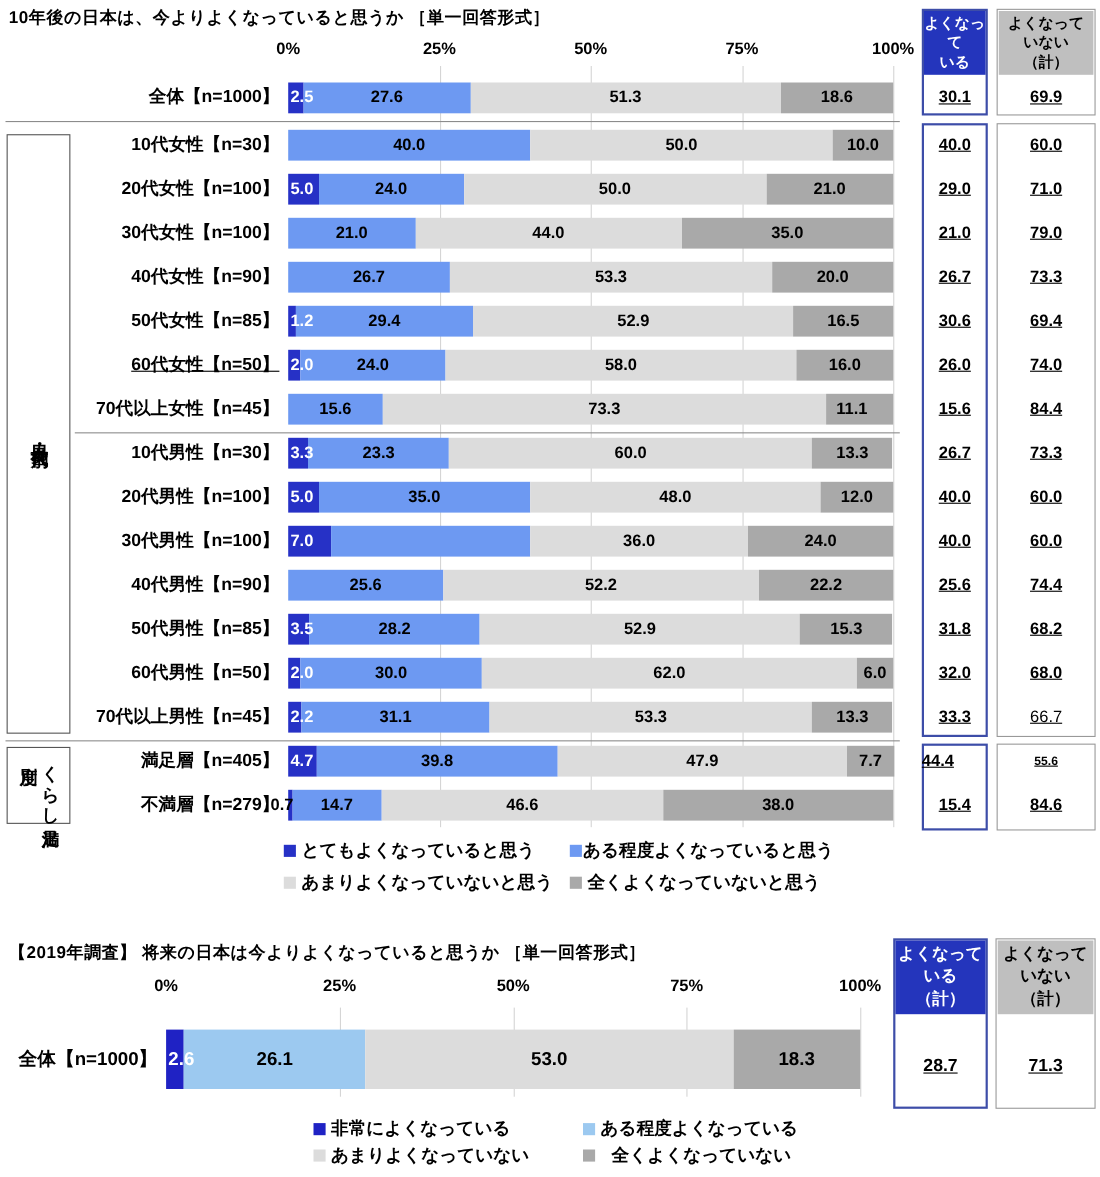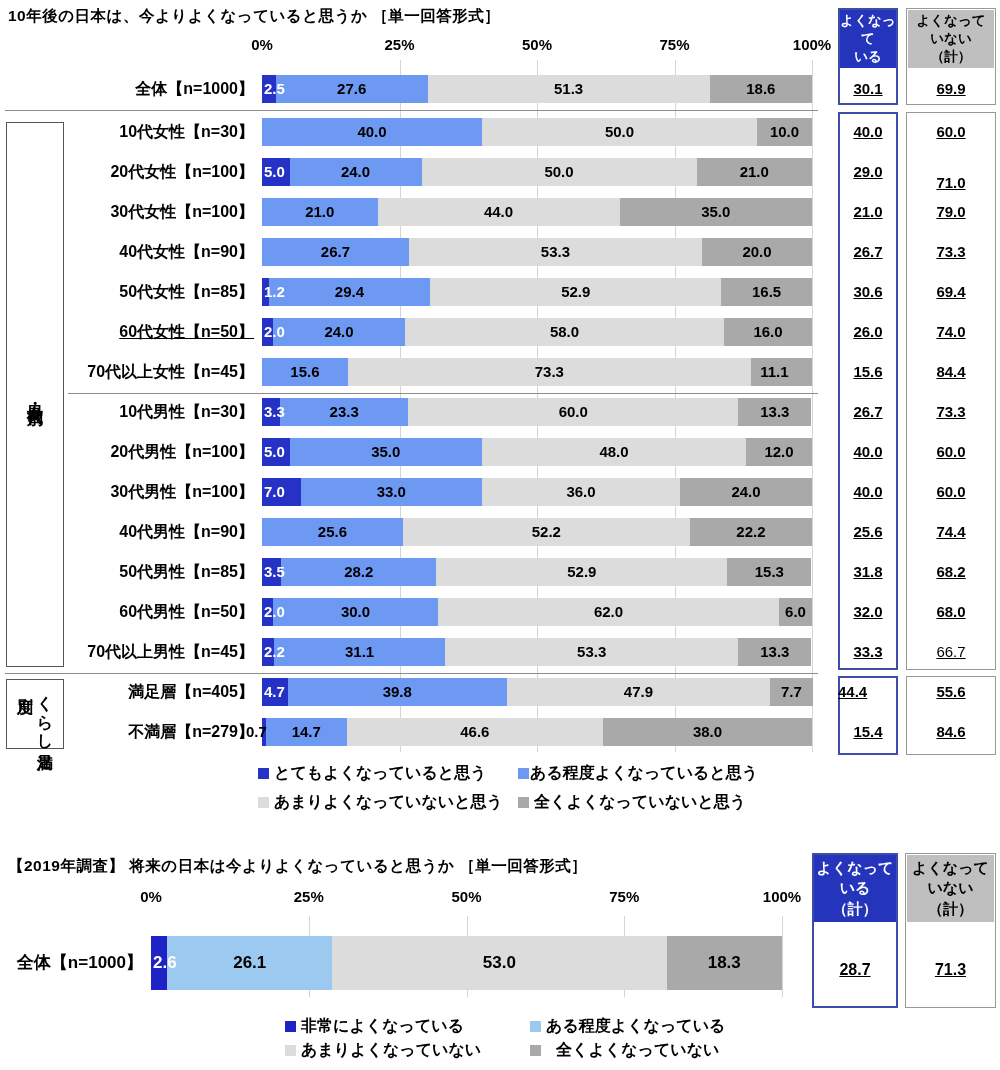--- a/index.html
+++ b/index.html
@@ -108,21 +108,20 @@
     <div class="abs" style="left: 289.5px; top: 438px; width: 192.5px; height: 28px; background: rgb(109, 153, 242); z-index: 1;"></div>
     <div class="abs" style="left: 289.5px; top: 438px; width: 192.5px; height: 28px; line-height: 28px; text-align: center; color: rgb(0, 0, 0); font-weight: bold; font-size: 15px; white-space: nowrap; z-index: 2;">35.0</div>
     <div class="abs" style="left: 482px; top: 438px; width: 264px; height: 28px; background: rgb(220, 220, 220); z-index: 1;"></div>
     <div class="abs" style="left: 482px; top: 438px; width: 264px; height: 28px; line-height: 28px; text-align: center; color: rgb(0, 0, 0); font-weight: bold; font-size: 15px; white-space: nowrap; z-index: 2;">48.0</div>
     <div class="abs" style="left: 746px; top: 438px; width: 66px; height: 28px; background: rgb(169, 169, 169); z-index: 1;"></div>
     <div class="abs" style="left: 746px; top: 438px; width: 66px; height: 28px; line-height: 28px; text-align: center; color: rgb(0, 0, 0); font-weight: bold; font-size: 15px; white-space: nowrap; z-index: 2;">12.0</div>
     <div class="abs" style="left: 0px; top: 478px; width: 254px; height: 28px; line-height: 28px; text-align: right; font-weight: bold; font-size: 16px; white-space: nowrap;">30代男性【n=100】</div>
     <div class="abs" style="left: 262px; top: 478px; width: 38.5px; height: 28px; background: rgb(38, 49, 198); z-index: 1;"></div>
     <div class="abs" style="left: 264px; top: 478px; height: 28px; line-height: 28px; color: rgb(255, 255, 255); font-weight: bold; font-size: 15px; white-space: nowrap; z-index: 2;">7.0</div>
     <div class="abs" style="left: 300.5px; top: 478px; width: 181.5px; height: 28px; background: rgb(109, 153, 242); z-index: 1;"></div>
-    <div class="abs" style="left: 300.5px; top: 478px; width: 181.5px; height: 28px; line-height: 28px; text-align: center; color: rgb(0, 0, 0); font-weight: bold; font-size: 15px; white-space: nowrap; z-index: 2;">33.0</div>
     <div class="abs" style="left: 482px; top: 478px; width: 198px; height: 28px; background: rgb(220, 220, 220); z-index: 1;"></div>
     <div class="abs" style="left: 482px; top: 478px; width: 198px; height: 28px; line-height: 28px; text-align: center; color: rgb(0, 0, 0); font-weight: bold; font-size: 15px; white-space: nowrap; z-index: 2;">36.0</div>
     <div class="abs" style="left: 680px; top: 478px; width: 132px; height: 28px; background: rgb(169, 169, 169); z-index: 1;"></div>
     <div class="abs" style="left: 680px; top: 478px; width: 132px; height: 28px; line-height: 28px; text-align: center; color: rgb(0, 0, 0); font-weight: bold; font-size: 15px; white-space: nowrap; z-index: 2;">24.0</div>
     <div class="abs" style="left: 0px; top: 518px; width: 254px; height: 28px; line-height: 28px; text-align: right; font-weight: bold; font-size: 16px; white-space: nowrap;">40代男性【n=90】</div>
     <div class="abs" style="left: 262px; top: 518px; width: 140.8px; height: 28px; background: rgb(109, 153, 242); z-index: 1;"></div>
     <div class="abs" style="left: 262px; top: 518px; width: 140.8px; height: 28px; line-height: 28px; text-align: center; color: rgb(0, 0, 0); font-weight: bold; font-size: 15px; white-space: nowrap; z-index: 2;">25.6</div>
     <div class="abs" style="left: 402.8px; top: 518px; width: 287.1px; height: 28px; background: rgb(220, 220, 220); z-index: 1;"></div>
     <div class="abs" style="left: 402.8px; top: 518px; width: 287.1px; height: 28px; line-height: 28px; text-align: center; color: rgb(0, 0, 0); font-weight: bold; font-size: 15px; white-space: nowrap; z-index: 2;">52.2</div>
     <div class="abs" style="left: 689.9px; top: 518px; width: 122.1px; height: 28px; background: rgb(169, 169, 169); z-index: 1;"></div>
@@ -192,38 +191,38 @@
     <div class="abs" style="left: 838px; top: 358px; width: 60px; height: 28px; line-height: 28px; text-align: center; font-weight: bold; font-size: 15px; text-decoration: underline; z-index: 2;">15.6</div>
     <div class="abs" style="left: 838px; top: 398px; width: 60px; height: 28px; line-height: 28px; text-align: center; font-weight: bold; font-size: 15px; text-decoration: underline; z-index: 2;">26.7</div>
     <div class="abs" style="left: 838px; top: 438px; width: 60px; height: 28px; line-height: 28px; text-align: center; font-weight: bold; font-size: 15px; text-decoration: underline; z-index: 2;">40.0</div>
     <div class="abs" style="left: 838px; top: 478px; width: 60px; height: 28px; line-height: 28px; text-align: center; font-weight: bold; font-size: 15px; text-decoration: underline; z-index: 2;">40.0</div>
     <div class="abs" style="left: 838px; top: 518px; width: 60px; height: 28px; line-height: 28px; text-align: center; font-weight: bold; font-size: 15px; text-decoration: underline; z-index: 2;">25.6</div>
     <div class="abs" style="left: 838px; top: 558px; width: 60px; height: 28px; line-height: 28px; text-align: center; font-weight: bold; font-size: 15px; text-decoration: underline; z-index: 2;">31.8</div>
     <div class="abs" style="left: 838px; top: 598px; width: 60px; height: 28px; line-height: 28px; text-align: center; font-weight: bold; font-size: 15px; text-decoration: underline; z-index: 2;">32.0</div>
     <div class="abs" style="left: 838px; top: 638px; width: 60px; height: 28px; line-height: 28px; text-align: center; font-weight: bold; font-size: 15px; text-decoration: underline; z-index: 2;">33.3</div>
     <div class="abs" style="left: 906px; top: 112px; width: 90px; height: 558px; border: 1px solid rgb(153, 153, 153); box-sizing: border-box; background: rgb(255, 255, 255);"></div>
     <div class="abs" style="left: 906px; top: 118px; width: 90px; height: 28px; line-height: 28px; text-align: center; font-weight: bold; font-size: 15px; text-decoration: underline; z-index: 2;">60.0</div>
-    <div class="abs" style="left: 906px; top: 158px; width: 90px; height: 28px; line-height: 28px; text-align: center; font-weight: bold; font-size: 15px; text-decoration: underline; z-index: 2; margin-top: 11px;">71.0</div>
+    <div class="abs" style="left: 906px; top: 158px; width: 90px; height: 28px; line-height: 28px; text-align: center; font-weight: bold; font-size: 15px; text-decoration: underline; z-index: 2;">71.0</div>
     <div class="abs" style="left: 906px; top: 198px; width: 90px; height: 28px; line-height: 28px; text-align: center; font-weight: bold; font-size: 15px; text-decoration: underline; z-index: 2;">79.0</div>
     <div class="abs" style="left: 906px; top: 238px; width: 90px; height: 28px; line-height: 28px; text-align: center; font-weight: bold; font-size: 15px; text-decoration: underline; z-index: 2;">73.3</div>
     <div class="abs" style="left: 906px; top: 278px; width: 90px; height: 28px; line-height: 28px; text-align: center; font-weight: bold; font-size: 15px; text-decoration: underline; z-index: 2;">69.4</div>
     <div class="abs" style="left: 906px; top: 318px; width: 90px; height: 28px; line-height: 28px; text-align: center; font-weight: bold; font-size: 15px; text-decoration: underline; z-index: 2;">74.0</div>
     <div class="abs" style="left: 906px; top: 358px; width: 90px; height: 28px; line-height: 28px; text-align: center; font-weight: bold; font-size: 15px; text-decoration: underline; z-index: 2;">84.4</div>
     <div class="abs" style="left: 906px; top: 398px; width: 90px; height: 28px; line-height: 28px; text-align: center; font-weight: bold; font-size: 15px; text-decoration: underline; z-index: 2;">73.3</div>
     <div class="abs" style="left: 906px; top: 438px; width: 90px; height: 28px; line-height: 28px; text-align: center; font-weight: bold; font-size: 15px; text-decoration: underline; z-index: 2;">60.0</div>
     <div class="abs" style="left: 906px; top: 478px; width: 90px; height: 28px; line-height: 28px; text-align: center; font-weight: bold; font-size: 15px; text-decoration: underline; z-index: 2;">60.0</div>
     <div class="abs" style="left: 906px; top: 518px; width: 90px; height: 28px; line-height: 28px; text-align: center; font-weight: bold; font-size: 15px; text-decoration: underline; z-index: 2;">74.4</div>
     <div class="abs" style="left: 906px; top: 558px; width: 90px; height: 28px; line-height: 28px; text-align: center; font-weight: bold; font-size: 15px; text-decoration: underline; z-index: 2;">68.2</div>
     <div class="abs" style="left: 906px; top: 598px; width: 90px; height: 28px; line-height: 28px; text-align: center; font-weight: bold; font-size: 15px; text-decoration: underline; z-index: 2;">68.0</div>
     <div class="abs" style="left: 906px; top: 638px; width: 90px; height: 28px; line-height: 28px; text-align: center; font-weight: normal; font-size: 15px; text-decoration: underline; z-index: 2;">66.7</div>
     <div class="abs" style="left: 838px; top: 676px; width: 60px; height: 79px; border: 2px solid rgb(61, 77, 168); box-sizing: border-box; background: rgb(255, 255, 255);"></div>
     <div class="abs" style="left: 838px; top: 678px; width: 60px; height: 28px; line-height: 28px; font-weight: bold; font-size: 15px; text-decoration: underline; z-index: 2;">44.4</div>
     <div class="abs" style="left: 838px; top: 718px; width: 60px; height: 28px; line-height: 28px; text-align: center; font-weight: bold; font-size: 15px; text-decoration: underline; z-index: 2;">15.4</div>
     <div class="abs" style="left: 906px; top: 676px; width: 90px; height: 79px; border: 1px solid rgb(153, 153, 153); box-sizing: border-box; background: rgb(255, 255, 255);"></div>
-    <div class="abs" style="left: 906px; top: 678px; width: 90px; height: 28px; line-height: 28px; text-align: center; font-weight: bold; font-size: 15px; text-decoration: underline; z-index: 2;">55.6</div>
+    <div class="abs" style="left: 906px; top: 678px; width: 90px; height: 28px; line-height: 28px; text-align: center; font-weight: bold; font-size: 11px; text-decoration: underline; z-index: 2;">55.6</div>
     <div class="abs" style="left: 906px; top: 718px; width: 90px; height: 28px; line-height: 28px; text-align: center; font-weight: bold; font-size: 15px; text-decoration: underline; z-index: 2;">84.6</div>
     <div class="abs" style="left: 6px; top: 122px; width: 58px; height: 545px; border: 1px solid rgb(85, 85, 85); box-sizing: border-box; display: flex; align-items: center; justify-content: center; background: rgb(255, 255, 255);">
       <div style="writing-mode: vertical-rl; text-orientation: upright; font-weight: bold; font-size: 16px; line-height: 20px; letter-spacing: 1px;">男女・世代別</div>
     </div>
     <div class="abs" style="left: 6px; top: 679px; width: 58px; height: 70px; border: 1px solid rgb(85, 85, 85); box-sizing: border-box; display: flex; align-items: center; justify-content: center; background: rgb(255, 255, 255);">
       <div style="writing-mode: vertical-rl; text-orientation: upright; font-weight: bold; font-size: 16px; line-height: 20px; letter-spacing: 1px; height: 60px;">くらし満足度別</div>
     </div>
     <div class="abs" style="left: 258px; top: 763px; display: flex; align-items: center; gap: 5px;">
       <span style="width: 11px; height: 11px; background: rgb(38, 49, 198); display: inline-block;"></span>
       <span style="font-weight: bold; font-size: 16px; white-space: nowrap;">とてもよくなっていると思う</span>

